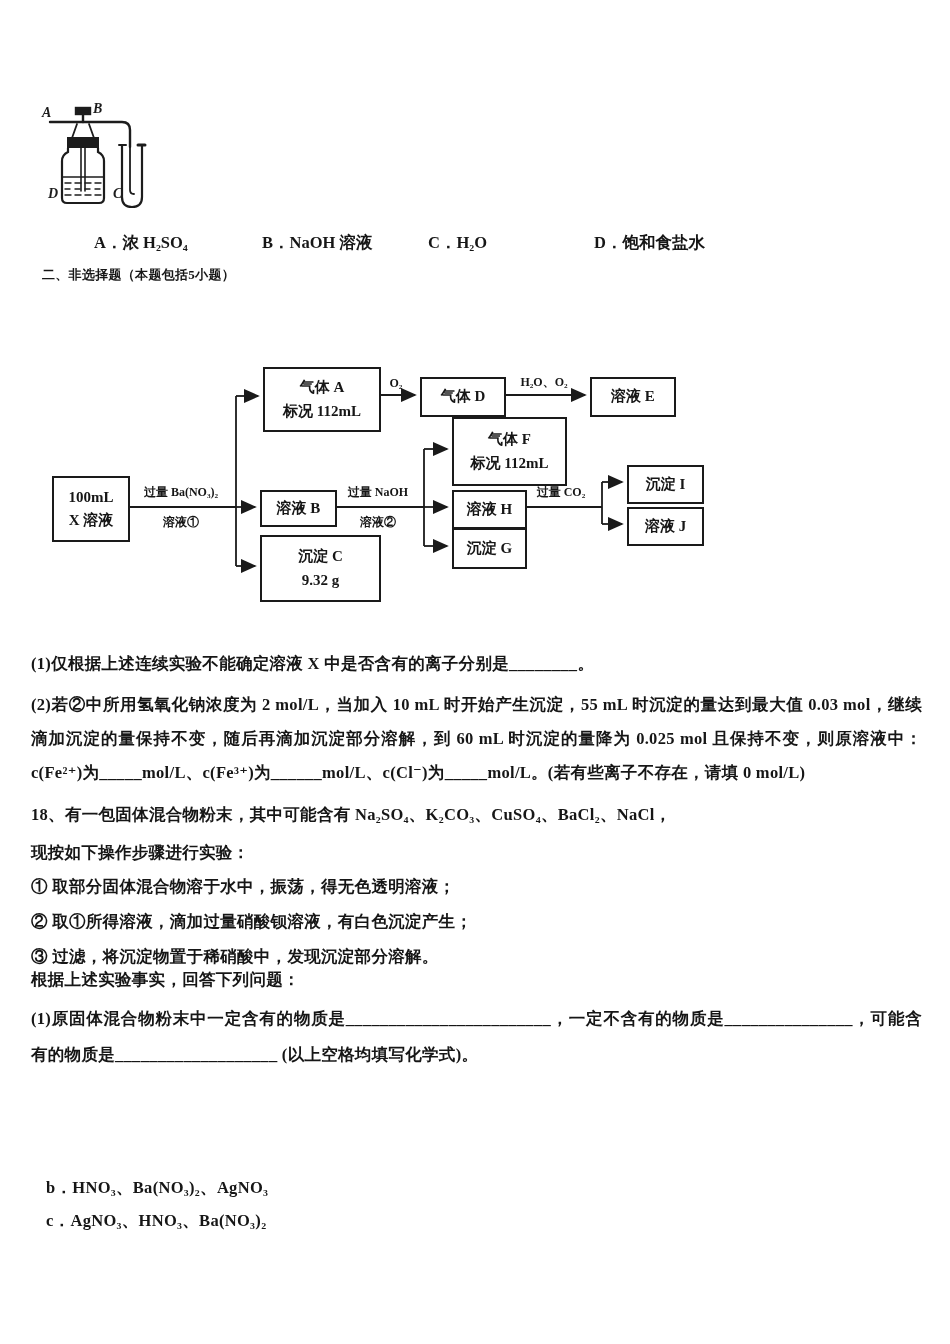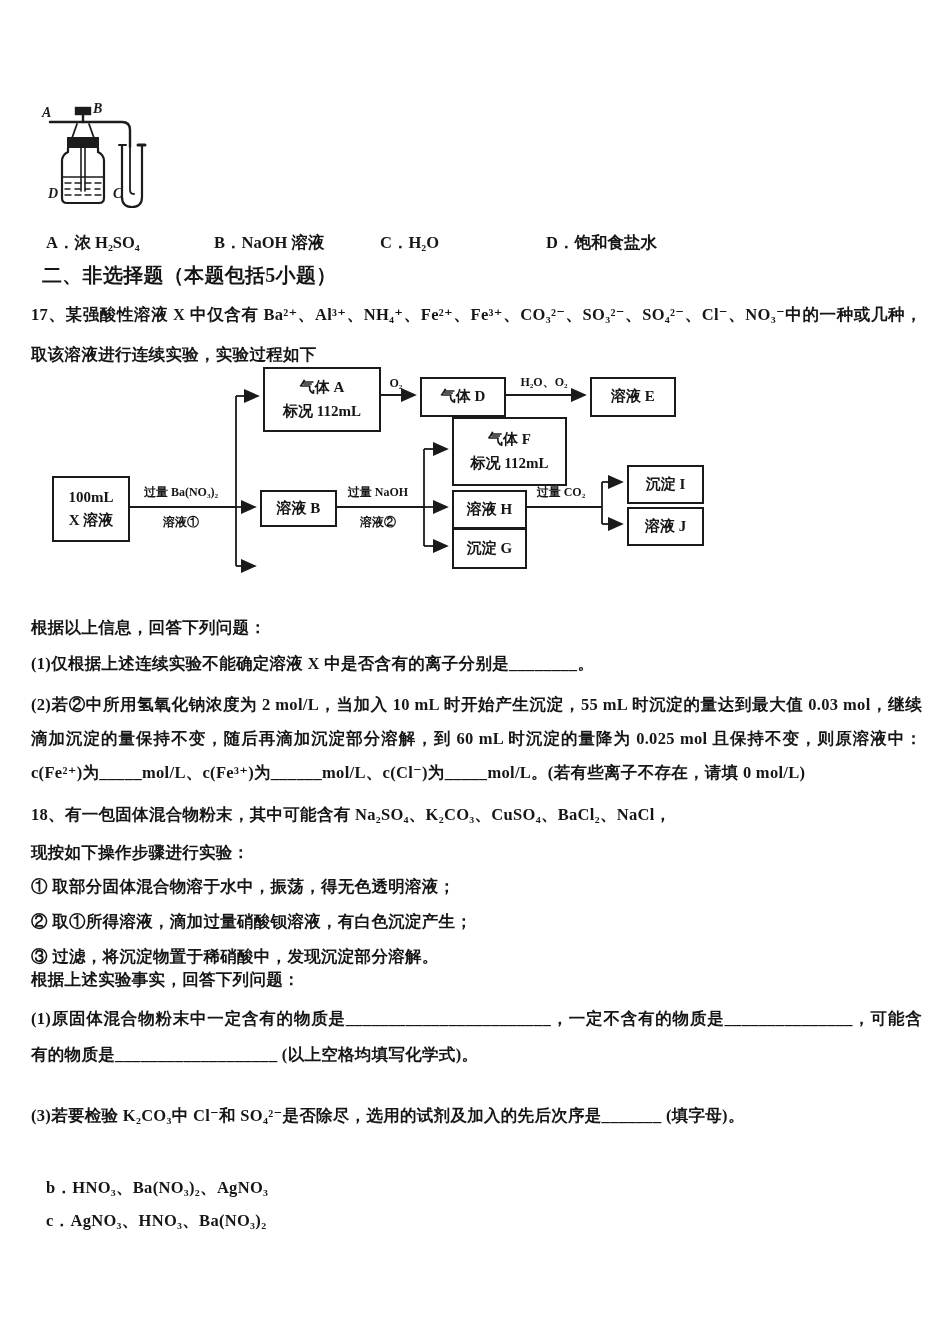--- a/index.html
+++ b/index.html
@@ -13,22 +13,22 @@
   }
   .para{
     position:absolute;
     left:31px;width:891px;
     font-size:16.5px;font-weight:700;
     line-height:24px;
     letter-spacing:0.3px;
     white-space:normal;
   }
   .just{text-align:justify;}
-  .opt-span{position:absolute;font-size:16.5px;font-weight:700;white-space:nowrap;}
-  .section-header{font-size:20px;}
+  .opt-span{position:absolute;font-size:16.5px;font-weight:700;white-space:nowrap;margin-left:48px;}
+  .section-header{font-size:13px;}
   
   .fc{position:absolute;left:0;top:363px;width:950px;height:250px;}
   .fc svg.fc-lines{position:absolute;left:0;top:0;}
   .fc-box{
     position:absolute;
     border:2px solid #1a1a1a;
     background:#fff;
     display:flex;flex-direction:column;align-items:center;justify-content:center;
     font-size:15px;font-weight:700;line-height:1.55;
     white-space:nowrap;
@@ -89,21 +89,20 @@
 
   <div>
     <span class="opt-span" style="left:46px;top:232px">A．浓 H₂SO₄</span>
     <span class="opt-span" style="left:214px;top:232px">B．NaOH 溶液</span>
     <span class="opt-span" style="left:380px;top:232px">C．H₂O</span>
     <span class="opt-span" style="left:546px;top:232px">D．饱和食盐水</span>
   </div>
 
   <div class="para section-header" style="top:263px;left:42px;width:880px">二、非选择题（本题包括5小题）</div>
 
-  <div class="para just" style="top:295px;line-height:40px">17、某强酸性溶液 X 中仅含有 Ba²⁺、Al³⁺、NH₄⁺、Fe²⁺、Fe³⁺、CO₃²⁻、SO₃²⁻、SO₄²⁻、Cl⁻、NO₃⁻中的一种或几种，取该溶液进行连续实验，实验过程如下</div>
 
   <div class="fc">
     <svg class="fc-lines" width="950" height="250">
       <defs>
         <marker id="ah" markerWidth="9" markerHeight="8" refX="8" refY="4" orient="auto">
           <path d="M0,0 L9,4 L0,8 z" fill="#1a1a1a"></path>
         </marker>
       </defs>
       <g stroke="#1a1a1a" stroke-width="1.8" fill="none">
         <line x1="126" y1="144" x2="236" y2="144"></line>
@@ -151,38 +150,40 @@
     </div>
     <div class="fc-box" style="left:452px;top:165px;width:71px;height:37px">
       <div>沉淀 G</div>
     </div>
     <div class="fc-box" style="left:627px;top:102px;width:73px;height:35px">
       <div>沉淀 I</div>
     </div>
     <div class="fc-box" style="left:627px;top:144px;width:73px;height:35px">
       <div>溶液 J</div>
     </div>
+    <div class="fc-box" style="left:260px;top:172px;width:117px;height:63px">
+      <div>沉淀 C</div>
+      <div>9.32 g</div>
+    </div>
 
     <div class="fc-label" style="left:181px;top:119px">过量 Ba(NO₃)₂</div>
     <div class="fc-label" style="left:181px;top:149px">溶液①</div>
     <div class="fc-label" style="left:396px;top:10px">O₂</div>
     <div class="fc-label" style="left:544px;top:9px">H₂O、O₂</div>
     <div class="fc-label" style="left:378px;top:119px">过量 NaOH</div>
     <div class="fc-label" style="left:378px;top:149px">溶液②</div>
     <div class="fc-label" style="left:561px;top:119px">过量 CO₂</div>
   </div>
 
-  <div class="para" style="top:616px">根据以上信息，回答下列问题：</div>
   <div class="para" style="top:652px">(1)仅根据上述连续实验不能确定溶液 X 中是否含有的离子分别是________。</div>
   <div class="para just" style="top:688px;line-height:34px">(2)若②中所用氢氧化钠浓度为 2 mol/L，当加入 10 mL 时开始产生沉淀，55 mL 时沉淀的量达到最大值 0.03 mol，继续滴加沉淀的量保持不变，随后再滴加沉淀部分溶解，到 60 mL 时沉淀的量降为 0.025 mol 且保持不变，则原溶液中：c(Fe²⁺)为_____mol/L、c(Fe³⁺)为______mol/L、c(Cl⁻)为_____mol/L。(若有些离子不存在，请填 0 mol/L)</div>
 
   <div class="para" style="top:803px">18、有一包固体混合物粉末，其中可能含有 Na₂SO₄、K₂CO₃、CuSO₄、BaCl₂、NaCl，</div>
   <div class="para" style="top:841px">现按如下操作步骤进行实验：</div>
   <div class="para" style="top:875px">① 取部分固体混合物溶于水中，振荡，得无色透明溶液；</div>
   <div class="para" style="top:910px">② 取①所得溶液，滴加过量硝酸钡溶液，有白色沉淀产生；</div>
   <div class="para" style="top:945px">③ 过滤，将沉淀物置于稀硝酸中，发现沉淀部分溶解。</div>
   <div class="para" style="top:968px">根据上述实验事实，回答下列问题：</div>
   <div class="para just" style="top:1001px;line-height:36px">(1)原固体混合物粉末中一定含有的物质是________________________，一定不含有的物质是_______________，可能含有的物质是___________________ (以上空格均填写化学式)。</div>
-  <div class="para" style="top:1104px">(3)若要检验 K₂CO₃中 Cl⁻和 SO₄²⁻是否除尽，选用的试剂及加入的先后次序是_______ (填字母)。</div>
   <div class="para" style="top:1209px;left:46px">c．AgNO₃、HNO₃、Ba(NO₃)₂</div>
   <div class="para" style="top:1176px;left:46px">b．HNO₃、Ba(NO₃)₂、AgNO₃</div>
 
 </div>
 
 </body></html>

